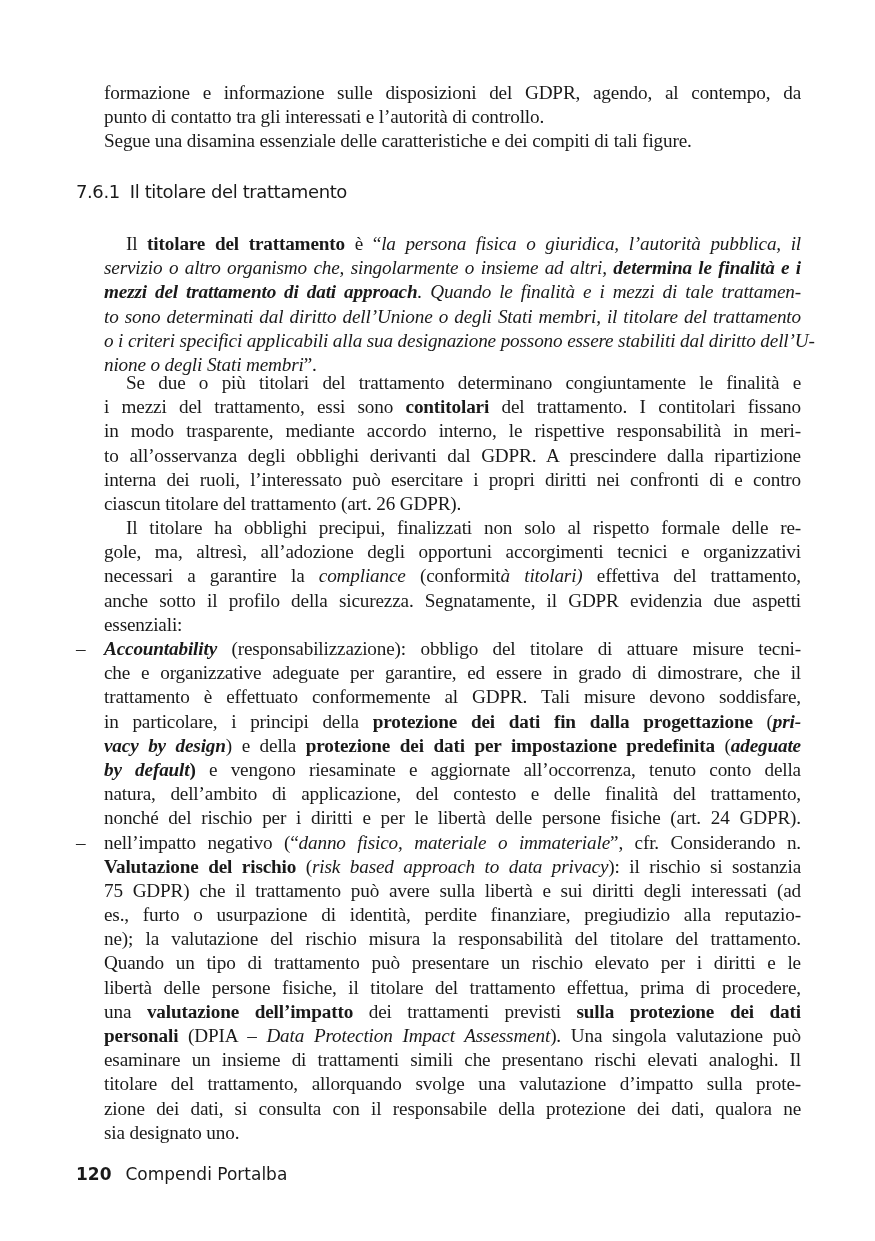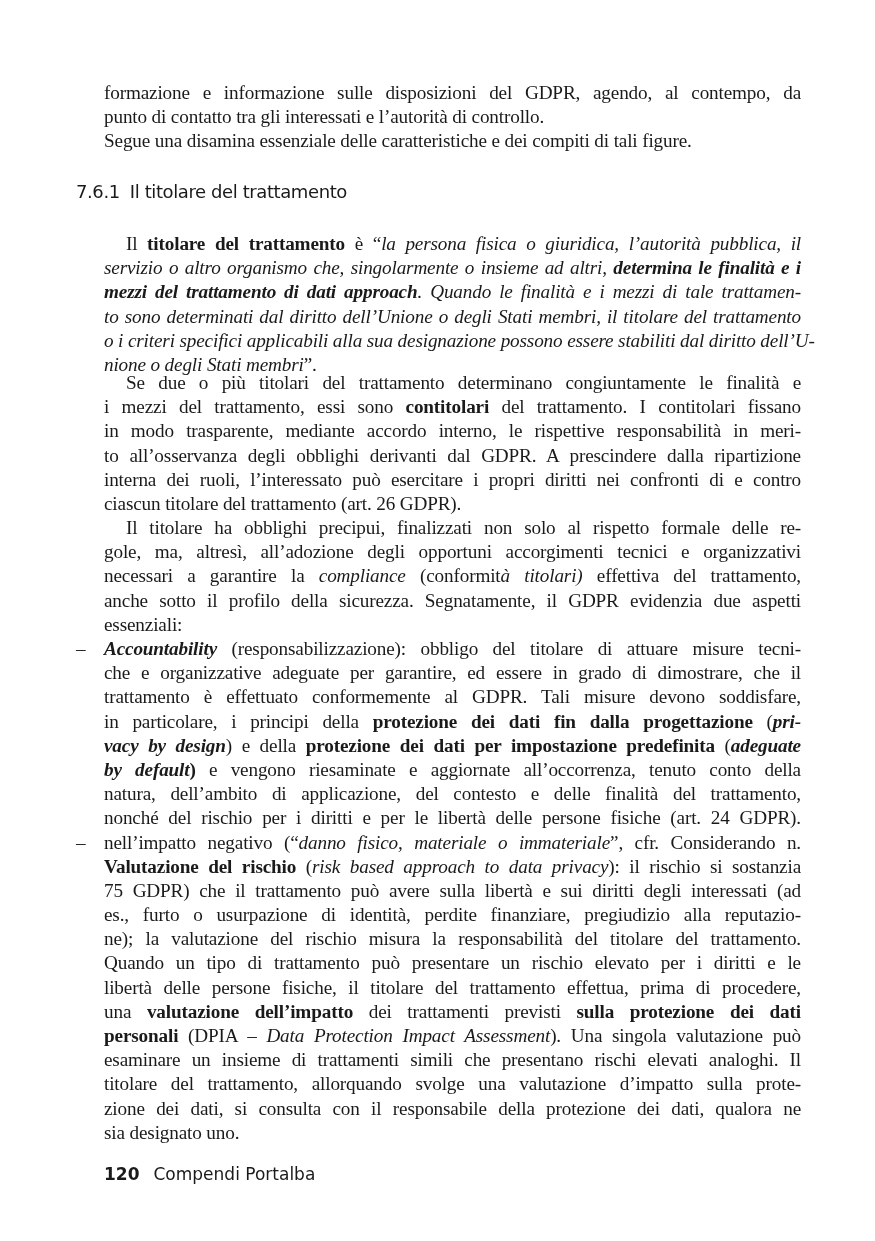--- a/index.html
+++ b/index.html
@@ -23,21 +23,21 @@
   .list { position:absolute; left:76px; width:725px; }
   .list-item { position:relative; padding-left:28px; }
   .dash { position:absolute; left:0; top:0; }
   b { font-weight:bold; }
   i { font-style:italic; }
   .footer {
     position:absolute; left:76px; top:1164px;
     font-family:"DejaVu Sans", "Liberation Sans", sans-serif;
     font-size:17px; color:#1a1a1a;
   }
-  .footer .pg { font-weight:bold; margin-right:14px;margin-left:28px; }
+  .footer .pg { font-weight:bold; margin-right:14px; }
 </style>
 </head>
 <body>
 
 <div class="page">
 
   <div class="text" style="top:81px;">
     <span class="line">formazione e informazione sulle disposizioni del GDPR, agendo, al contempo, da</span>
     <span class="line last">punto di contatto tra gli interessati e l’autorità di controllo.</span>
     <span class="line last">Segue una disamina essenziale delle caratteristiche e dei compiti di tali figure.</span>

